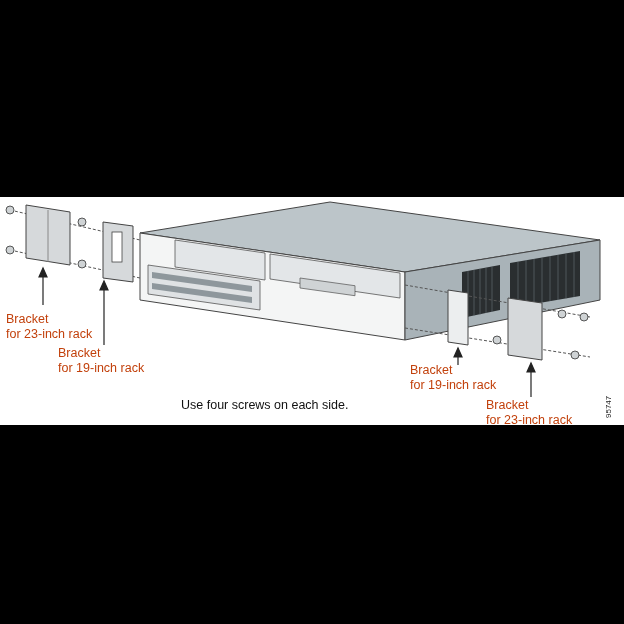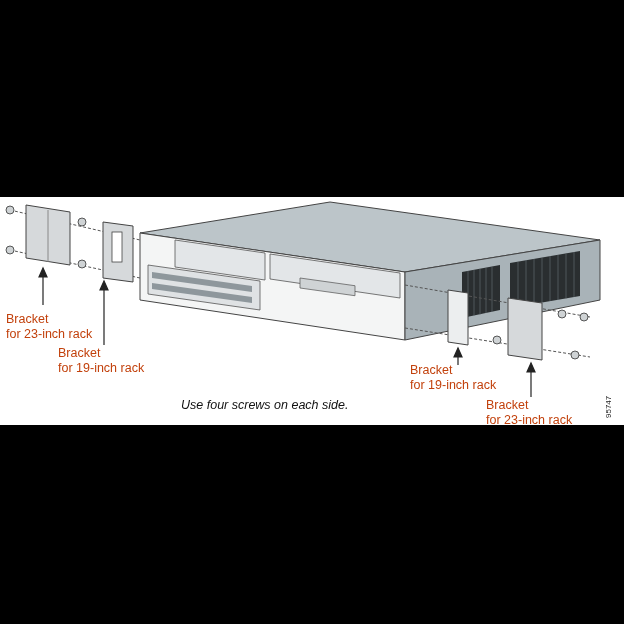--- a/index.html
+++ b/index.html
@@ -1,20 +1,20 @@
 <!DOCTYPE html>
 <html><head>
 <meta charset="utf-8">
 <style>
   html, body { margin: 0; padding: 0; }
   body { width: 624px; height: 624px; background: #000; position: relative; overflow: hidden; font-family: "Liberation Sans", sans-serif; }
   .panel { position: absolute; left: 0; top: 197px; width: 624px; height: 228px; background: #fff; }
   svg.art { position: absolute; left: 0; top: 0; }
   .label { position: absolute; font-size: 12.5px; color: #c2410c; text-align: left; line-height: 15px; white-space: nowrap; }
-  .caption { position: absolute; font-size: 12.5px; color: #111; white-space: nowrap; font-style: italic; }
+  .caption { position: absolute; font-size: 12.5px; color: #111; white-space: nowrap; }
   .figid { position: absolute; font-size: 8px; color: #222; transform: rotate(-90deg); transform-origin: left top; white-space: nowrap; }
 </style>
 </head>
 <body>
 
 <div class="panel"></div>
 
 <svg class="art" width="624" height="624" viewBox="0 0 624 624">
 
   <polygon points="140,233 330,202 600,240 405,272" fill="#bcc5c9" stroke="#444" stroke-width="1"></polygon>

